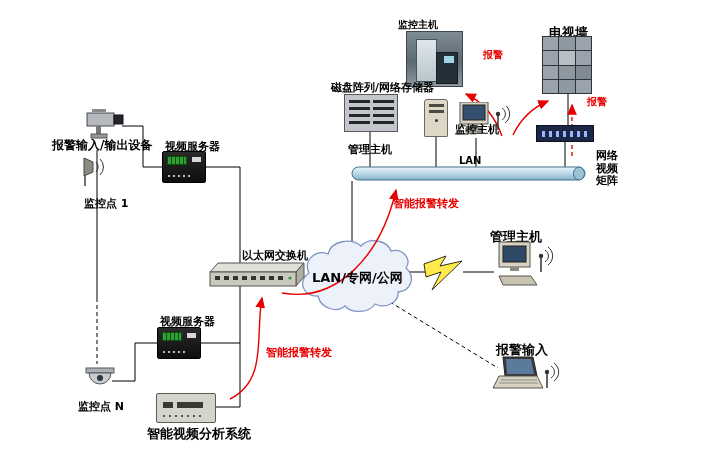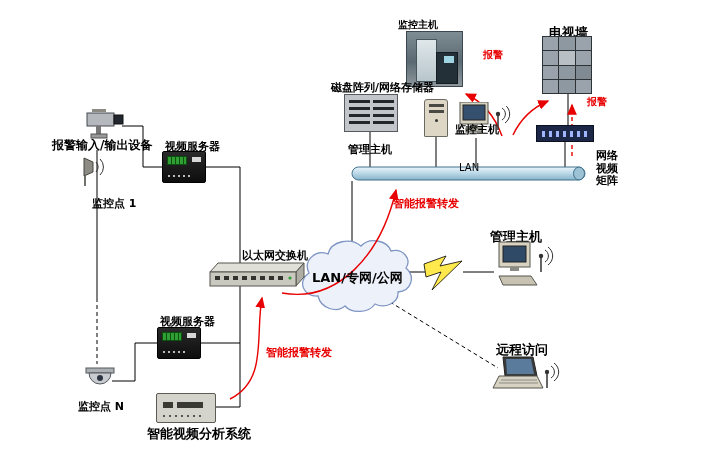--- a/index.html
+++ b/index.html
@@ -171,21 +171,21 @@
       <path d="M11,17 a11,11 0 0 0 0,-18" fill="none" stroke="#333"></path>
     </svg>
   </div>
   <div class="lbl sm" style="left:455px;top:124px">监控主机</div>
 
   <div class="abs matrix" style="left:536px;top:125px;width:58px;height:17px">
     <div class="ports"></div>
   </div>
   <div class="lbl sm wrap" style="left:596px;top:150px">网络视频矩阵</div>
 
-  <div class="lbl" style="left:459px;top:162px;font-size:10px;font-weight:400">LAN</div>
+  <div class="lbl" style="left:459px;top:155px;font-size:10px;font-weight:700">LAN</div>
 
   <div class="lbl red sm" style="left:393px;top:198px">智能报警转发</div>
 
   <div class="lbl sm" style="left:242px;top:250px">以太网交换机</div>
 
   <div class="abs" style="left:206px;top:258px;width:102px;height:32px">
     <svg width="102" height="32">
       <polygon points="4,14 90,14 98,5 12,5" fill="#e0e0d8" stroke="#55554d"></polygon>
       <polygon points="90,14 98,5 98,19 90,28" fill="#aeaea4" stroke="#55554d"></polygon>
       <rect x="4" y="14" width="86" height="14" fill="#c9c9bf" stroke="#55554d"></rect>
@@ -219,21 +219,21 @@
   </div>
   <div class="abs" style="left:537px;top:246px;width:18px;height:28px">
     <svg width="18" height="28">
       <line x1="4" y1="26" x2="4" y2="12" stroke="#333" stroke-width="1.5"></line>
       <circle cx="4" cy="10" r="2.2" fill="#333"></circle>
       <path d="M8,16 a7,7 0 0 0 0,-12" fill="none" stroke="#333"></path>
       <path d="M11,19 a11,11 0 0 0 0,-18" fill="none" stroke="#333"></path>
     </svg>
   </div>
 
-  <div class="lbl" style="left:496px;top:343px">远程访问</div>
+  <div class="lbl" style="left:496px;top:343px">报警输入</div>
 
   <div class="abs" style="left:491px;top:355px;width:54px;height:40px">
     <svg width="54" height="40">
       <polygon points="12,2 42,2 46,21 14,21" fill="#3a3a3a" stroke="#222"></polygon>
       <polygon points="15,4 40,4 43,19 16,19" fill="#5a7b9c"></polygon>
       <polygon points="8,21 46,21 52,33 2,33" fill="#d8d2c2" stroke="#55554d"></polygon>
       <line x1="10" y1="25" x2="46" y2="25" stroke="#8b8b83"></line>
       <line x1="8" y1="28" x2="47" y2="28" stroke="#8b8b83"></line>
     </svg>
   </div>
@@ -260,21 +260,21 @@
 
   <div class="abs" style="left:80px;top:152px;width:28px;height:36px">
     <svg width="28" height="36">
       <polygon points="4,6 13,10 13,20 4,24" fill="#8b8b83" stroke="#44443e"></polygon>
       <line x1="5" y1="24" x2="5" y2="34" stroke="#44443e" stroke-width="1.5"></line>
       <path d="M16,20 a7,7 0 0 0 0,-10" fill="none" stroke="#333"></path>
       <path d="M20,23 a11,11 0 0 0 0,-16" fill="none" stroke="#333"></path>
     </svg>
   </div>
 
-  <div class="lbl sm" style="left:92px;top:198px">监控点  1</div>
+  <div class="lbl sm" style="left:84px;top:198px">监控点  1</div>
 
   <div class="abs" style="left:84px;top:366px;width:32px;height:30px">
     <svg width="32" height="30">
       <rect x="2" y="2" width="28" height="5" fill="#aab0b4" stroke="#55595d"></rect>
       <path d="M5,7 a11,11 0 0 0 22,0 z" fill="#c8ccd0" stroke="#55595d"></path>
       <circle cx="16" cy="12" r="3" fill="#2c3440"></circle>
     </svg>
   </div>
 
   <div class="lbl sm" style="left:78px;top:401px">监控点  N</div>

